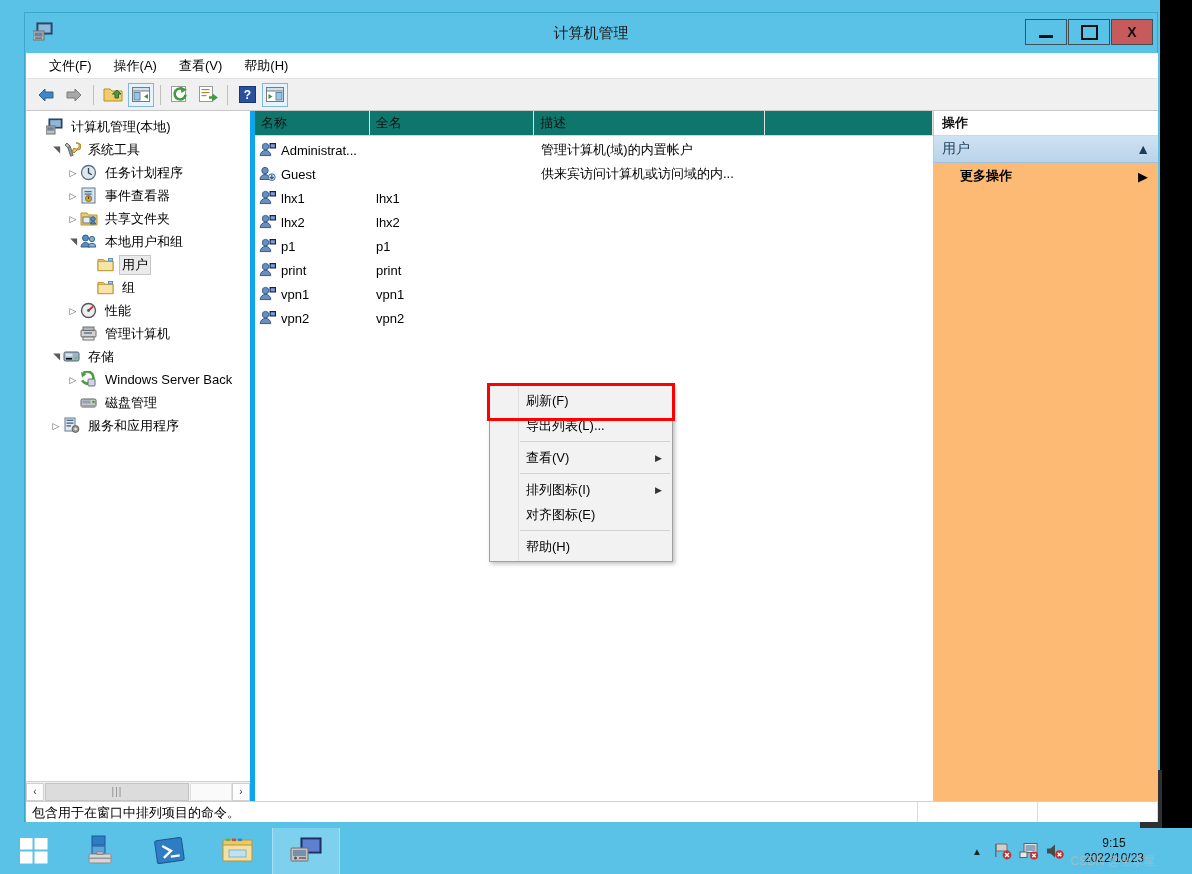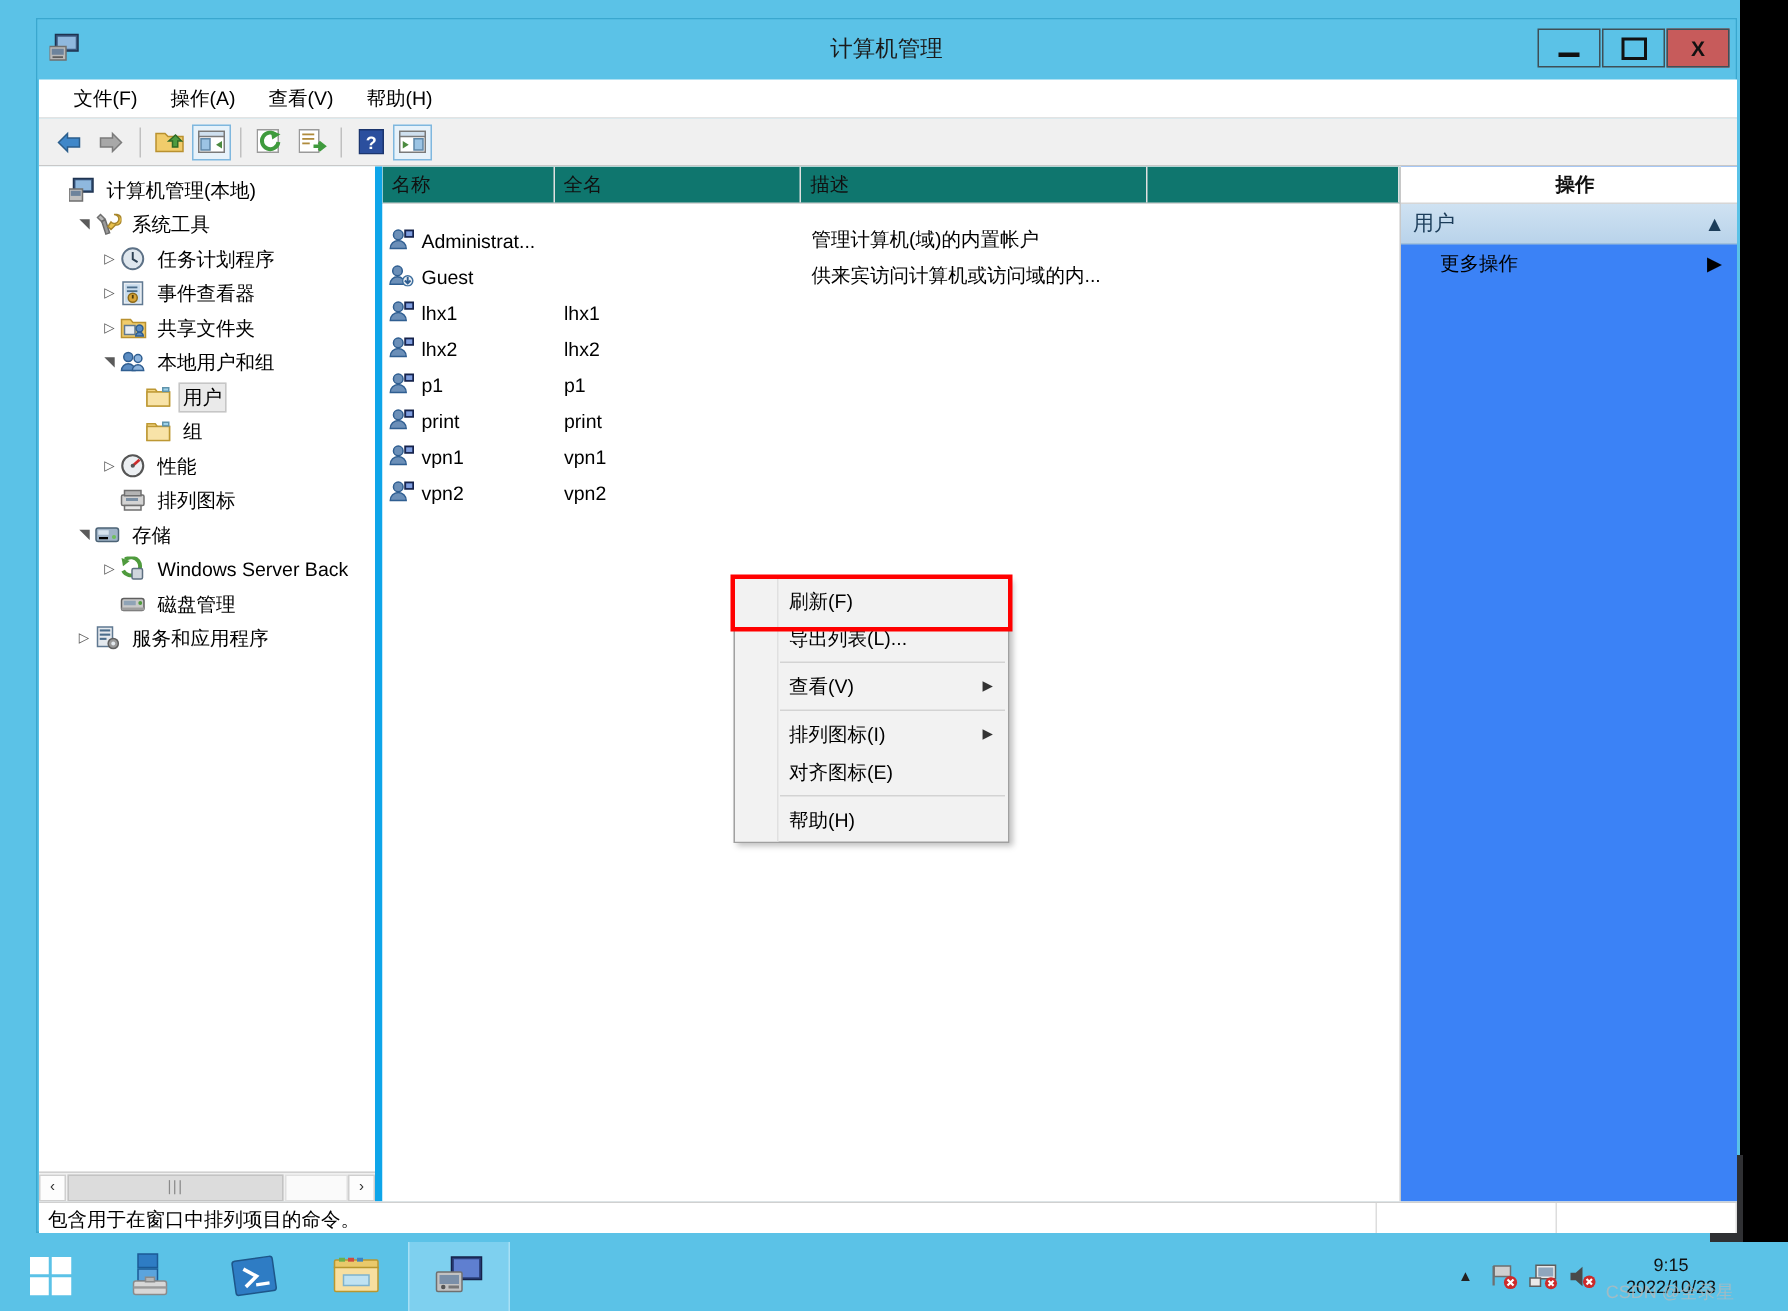--- a/index.html
+++ b/index.html
@@ -54,46 +54,46 @@
     border-bottom:1px solid #c8c8c8;display:flex;align-items:center;padding-left:6px;box-sizing:border-box;
   }
   .tb-btn{width:26px;height:24px;display:flex;align-items:center;justify-content:center;margin:0 1px;box-sizing:border-box;cursor:default;}
   .tb-btn.framed{border:1px solid #7fb7de;background:#e7f2fa;}
   .tb-sep{width:1px;height:20px;background:#c0c0c0;margin:0 5px;}
 
   
   #content{position:absolute;left:1px;top:98px;width:1132px;height:690px;background:#fff;display:flex;}
   #tree-pane{width:224px;height:100%;background:#fff;border-right:5px solid #0ea5e9;position:relative;overflow:hidden;}
   #list-pane{flex:1;height:100%;background:#fff;border-right:1px solid #c8c8c8;position:relative;overflow:hidden;}
-  #action-pane{width:224px;height:100%;background:#3b82f6;position:relative;overflow:hidden;text-align:center;}
+  #action-pane{width:224px;height:100%;background:#fdba74;position:relative;overflow:hidden;}
 
   
   #tree{padding-top:4px;}
   .tnode{display:flex;align-items:center;height:23px;white-space:nowrap;cursor:default;font-size:13px;color:#000;}
   .tnode .exp{width:14px;text-align:center;color:#5a5a5a;font-size:9px;flex:0 0 14px;}
   .tnode .ticon{width:18px;height:17px;flex:0 0 18px;margin-right:4px;position:relative;}
   .tnode .tlabel{padding:1px 3px;}
   .tnode.selected .tlabel{background:#eaeaea;border:1px solid #c6c6c6;padding:0 2px;}
 
   
   #list-header{display:flex;height:24px;background:#0f766e;border-bottom:1px solid #d6d6d6;}
   .lh-cell{border-right:1px solid #e0e0e0;box-sizing:border-box;padding:3px 6px;font-size:13px;color:#111;cursor:default;white-space:nowrap;overflow:hidden;}
-  #list-rows{padding-top:2px;margin-top:10px;}
+  #list-rows{padding-top:2px;}
   .lrow{display:flex;height:24px;align-items:center;font-size:13px;color:#000;white-space:nowrap;cursor:default;}
   .lc{box-sizing:border-box;padding-left:6px;overflow:hidden;text-overflow:ellipsis;}
   .uicon{width:18px;height:16px;flex:0 0 18px;margin-left:4px;margin-right:4px;position:relative;}
 
   
   #ap-title{height:24px;line-height:24px;padding-left:8px;font-size:13px;font-weight:bold;color:#111;border-bottom:1px solid #d6d6d6;background:#fff;}
   #ap-group{
     height:26px;display:flex;align-items:center;justify-content:space-between;padding:0 8px;
     background:linear-gradient(#cfe2f2,#b9d3ea);border-bottom:1px solid #9fc0dc;
     font-size:14px;color:#1c3d5a;cursor:default;
   }
-  #ap-more{height:26px;display:flex;align-items:center;justify-content:space-between;padding:0 10px 0 26px;font-size:13px;color:#000;cursor:default;}
+  #ap-more{height:26px;display:flex;align-items:center;justify-content:space-between;padding:0 10px 0 26px;font-size:13px;color:#000;cursor:default;font-weight:bold;}
 
   
   #tree-scroll{
     position:absolute;left:0;bottom:0;width:224px;height:20px;background:#f0f0f0;
     border-top:1px solid #d0d0d0;display:flex;align-items:center;box-sizing:border-box;
   }
   .sb-arrow{width:18px;height:18px;display:flex;align-items:center;justify-content:center;border:1px solid #cfcfcf;background:#fdfdfd;font-size:10px;color:#333;box-sizing:border-box;cursor:default;}
   #sb-thumb{flex:1;margin:0 1px;height:18px;background:#dcdcdc;border:1px solid #c3c3c3;box-sizing:border-box;display:flex;align-items:center;justify-content:center;color:#8a8a8a;font-size:10px;letter-spacing:1px;cursor:default;}
   #sb-track{width:42px;height:18px;background:#fafafa;border:1px solid #e0e0e0;box-sizing:border-box;}
 
@@ -316,21 +316,21 @@
               <span class="tlabel">性能</span>
             </div>
             <div class="tnode" style="padding-left: 40px;">
               <span class="exp"></span>
               <span class="ticon"><svg width="18" height="17" viewBox="0 0 18 17">
                   <rect x="1" y="5" width="15" height="7" rx="1" fill="#d3d3d3" stroke="#6f6f6f"></rect>
                   <rect x="3" y="2" width="11" height="3.5" fill="#b4b4b4" stroke="#6f6f6f"></rect>
                   <rect x="3" y="12" width="11" height="3" fill="#e7e7e7" stroke="#6f6f6f"></rect>
                   <rect x="4" y="7" width="8" height="2" fill="#7b8fa3"></rect>
                 </svg></span>
-              <span class="tlabel">排列图标</span>
+              <span class="tlabel">管理计算机</span>
             </div>
             <div class="tnode" style="padding-left: 23px;">
               <span class="exp" style="transform: rotate(-90deg);">◢</span>
               <span class="ticon"><svg width="18" height="17" viewBox="0 0 18 17">
                   <rect x="1" y="4" width="15" height="9" rx="1.5" fill="#9fb3c7" stroke="#4c6376"></rect>
                   <rect x="2.5" y="5.5" width="7" height="3" fill="#d7e3ee"></rect>
                   <circle cx="13" cy="10" r="1.4" fill="#6fbf5c"></circle>
                   <rect x="3" y="10" width="6" height="1.5" fill="#5e7establish"></rect>
                 </svg></span>
               <span class="tlabel">存储</span>

